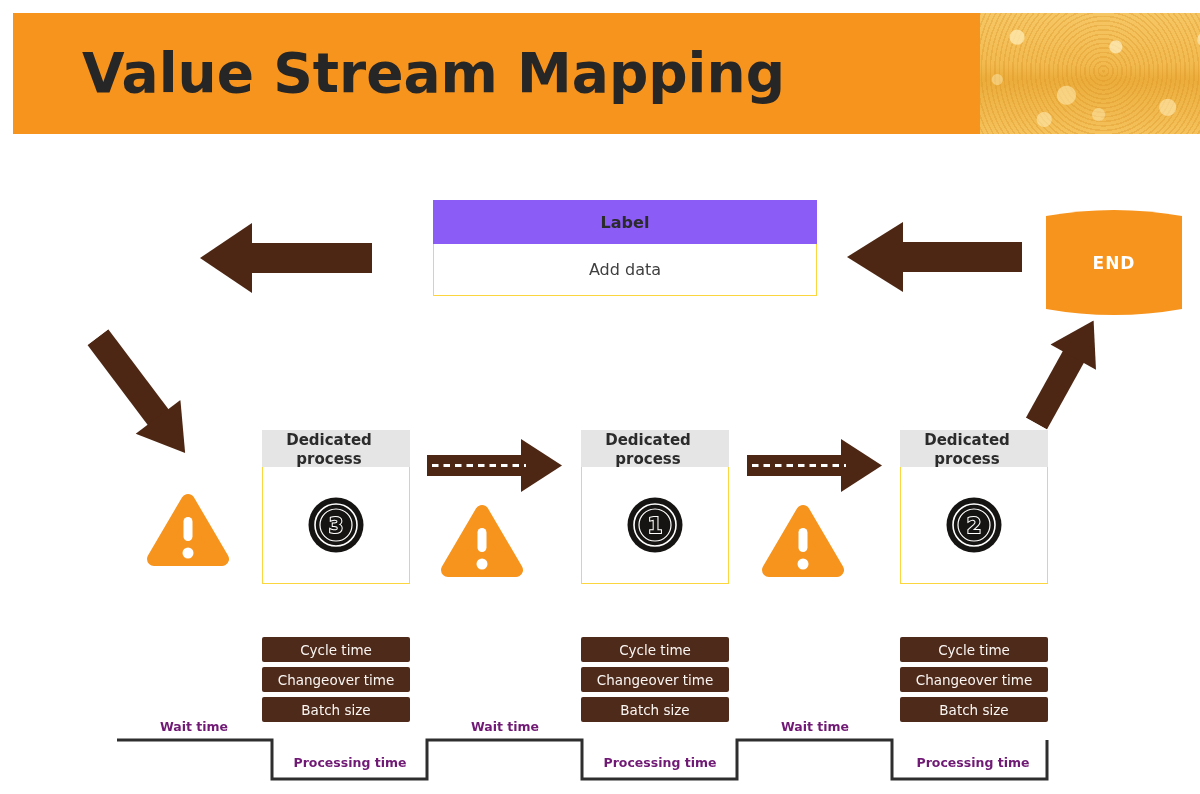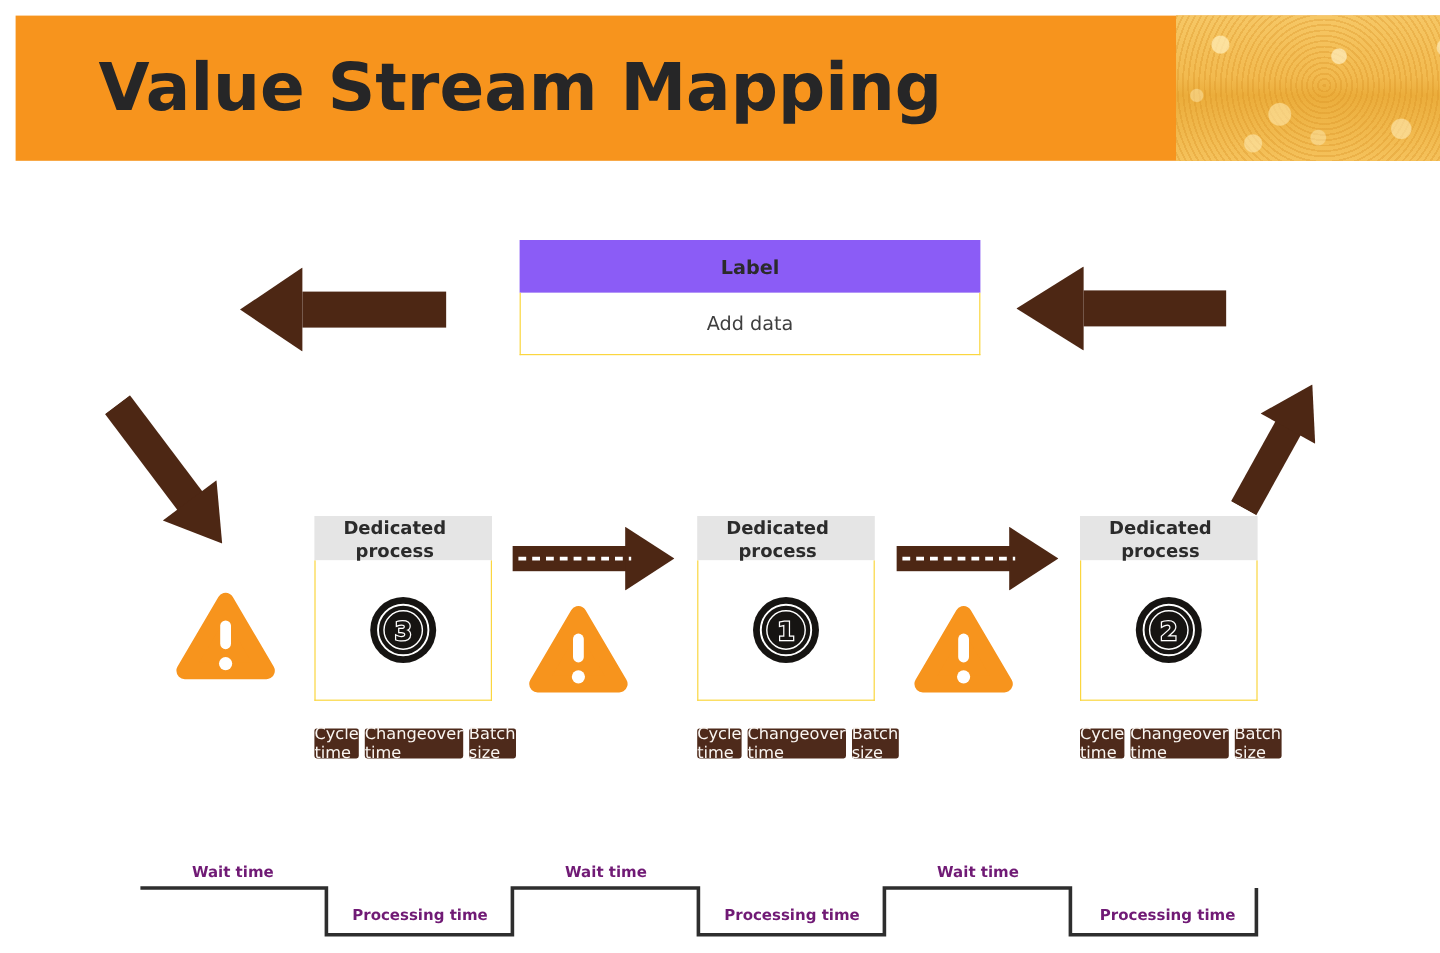--- a/index.html
+++ b/index.html
@@ -57,21 +57,21 @@
   .pbox{position:absolute;top:430px;width:148px;height:155px;}
   .pbox .pb-head{
     height:37px;background:#e5e5e5;display:flex;align-items:center;justify-content:center;
     text-align:center;font-weight:bold;font-size:15px;line-height:1.25;color:#2B2B2B;padding:2px 20px 0 6px;box-sizing:border-box;
   }
   .pbox .pb-body{
     height:116px;background:#fff;border:1px solid #FBD63F;border-top:none;
     display:flex;align-items:center;justify-content:center;
   }
   
-  .pills{position:absolute;width:148px;display:flex;gap:5px;top:607px;}
+  .pills{position:absolute;width:148px;display:flex;flex-direction:column;gap:5px;top:637px;}
   .pill{
     height:25px;background:#4E2A1B;border-radius:2px;color:#FAF6F2;
     display:flex;align-items:center;justify-content:center;font-size:13.5px;
   }
   
   .warn{position:absolute;width:84px;height:77px;}
   
   .timeline{position:absolute;left:115px;top:737px;}
   .tl-label{
     position:absolute;transform:translateX(-50%);white-space:nowrap;
@@ -82,20 +82,26 @@
 <body>
 
 <div class="canvas">
 
   <header class="banner">
     <h1>Value Stream Mapping</h1>
     <div class="texture"></div>
   </header>
 
 
+  <div class="cyl end">
+    <svg width="142" height="119" viewBox="0 0 142 119">
+      <path d="M3,13 Q71,1 139,13 L139,106 Q71,118 3,106 Z" fill="#F7941D"></path>
+    </svg>
+    <span class="cyl-label">END</span>
+  </div>
 
   <div class="label-card">
     <div class="lc-head">Label</div>
     <div class="lc-body">Add data</div>
   </div>
 
   <div class="arr" style="left:200px;top:223px;">
     <svg width="172" height="70" viewBox="0 0 172 70">
       <polygon points="52,0 0,35 52,70" fill="#4D2714"></polygon>
       <rect x="52" y="20" width="120" height="30" fill="#4D2714"></rect>

